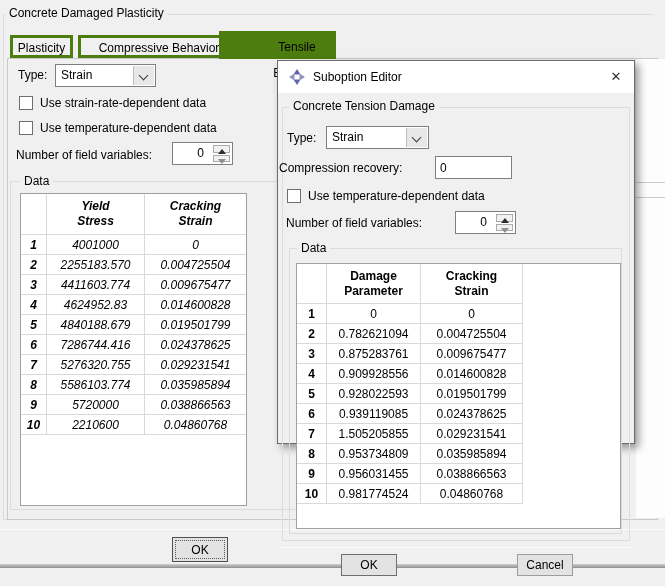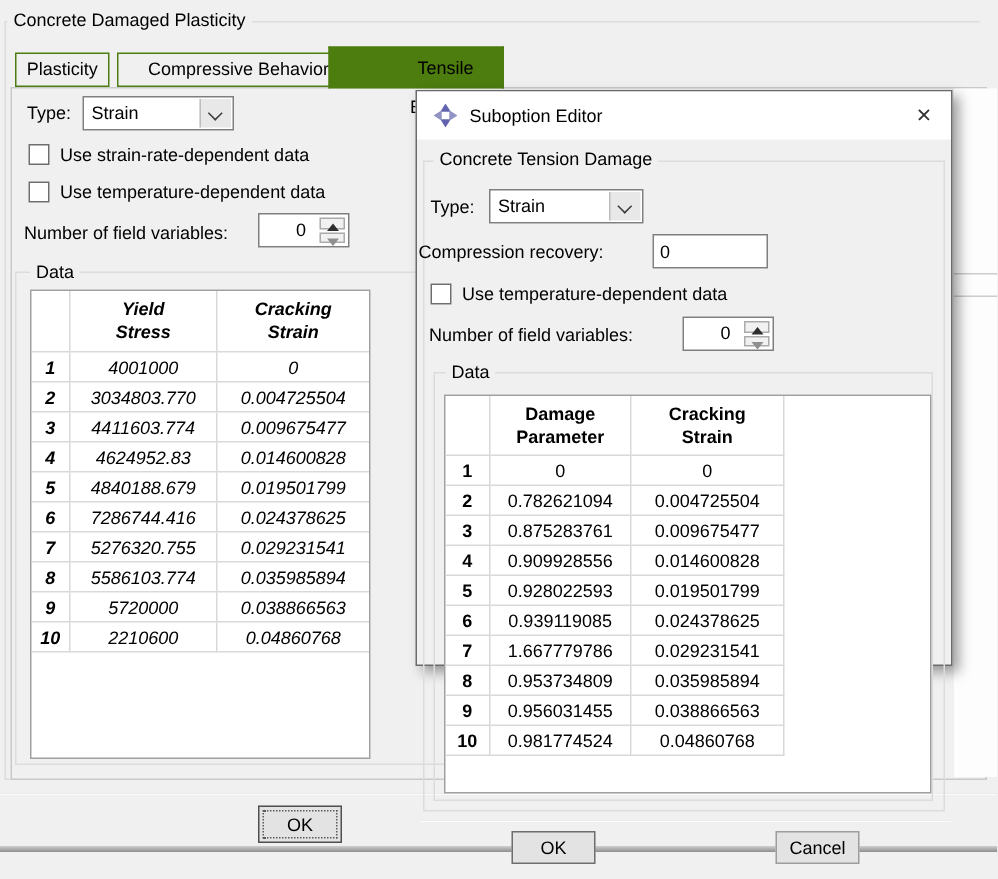--- a/index.html
+++ b/index.html
@@ -6,21 +6,21 @@
   body{font-family:"Liberation Sans",sans-serif;font-size:12px;color:#000;background:#efefef;}
   #screen{position:relative;width:665px;height:586px;background:#f0f0f0;overflow:hidden;}
   .abs{position:absolute;box-sizing:border-box;}
   .lbl{white-space:nowrap;line-height:16px;}
 
   
   .groupbox{border:1px solid #dcdcdc;border-radius:0;}
   .grouplabel{background:#f0f0f0;padding:0 4px;line-height:15px;}
 
   
-  .tab{border:1px solid #4d7c0f;background:#f0f0f0;text-align:center;line-height:21px;z-index:2;}
+  .tab{border:3px solid #4d7c0f;background:#f0f0f0;text-align:center;line-height:21px;z-index:2;}
   .tab.active{background:#4d7c0f;border-bottom:none;line-height:26px;z-index:4;padding-left:39px;}
   .tabpanel{border:1px solid #c9c9c9;background:#f0f0f0;z-index:1;}
 
   
   .combo{background:#fff;border:1px solid #7f7f7f;}
   .combo .val{position:absolute;left:5px;top:3px;}
   .combo-arrow{position:absolute;top:1px;right:1px;bottom:1px;width:20px;background:#e8e8e8;border-left:1px solid #bdbdbd;}
   .chev{position:absolute;left:6px;top:6px;width:6px;height:6px;border-right:1px solid #3c3c3c;border-bottom:1px solid #3c3c3c;transform:rotate(45deg);}
   .checkbox{width:14px;height:14px;background:#fff;border:1px solid #6e6e6e;}
   .textinput{background:#fff;border:1px solid #7f7f7f;padding:0 4px;font:12px "Liberation Sans",sans-serif;color:#000;}
@@ -122,21 +122,21 @@
 Strain</div>
       </div>
       <div>
           <div class="trow">
             <div class="tcell c0">1</div>
             <div class="tcell c1">4001000</div>
             <div class="tcell c2">0</div>
           </div>
           <div class="trow">
             <div class="tcell c0">2</div>
-            <div class="tcell c1">3034803.770</div>
+            <div class="tcell c1">2255183.570</div>
             <div class="tcell c2">0.004725504</div>
           </div>
           <div class="trow">
             <div class="tcell c0">3</div>
             <div class="tcell c1">4411603.774</div>
             <div class="tcell c2">0.009675477</div>
           </div>
           <div class="trow">
             <div class="tcell c0">4</div>
             <div class="tcell c1">4624952.83</div>
@@ -260,21 +260,21 @@
             <div class="tcell c1">0.928022593</div>
             <div class="tcell c2">0.019501799</div>
           </div>
           <div class="trow">
             <div class="tcell c0">6</div>
             <div class="tcell c1">0.939119085</div>
             <div class="tcell c2">0.024378625</div>
           </div>
           <div class="trow">
             <div class="tcell c0">7</div>
-            <div class="tcell c1">1.667779786</div>
+            <div class="tcell c1">1.505205855</div>
             <div class="tcell c2">0.029231541</div>
           </div>
           <div class="trow">
             <div class="tcell c0">8</div>
             <div class="tcell c1">0.953734809</div>
             <div class="tcell c2">0.035985894</div>
           </div>
           <div class="trow">
             <div class="tcell c0">9</div>
             <div class="tcell c1">0.956031455</div>

